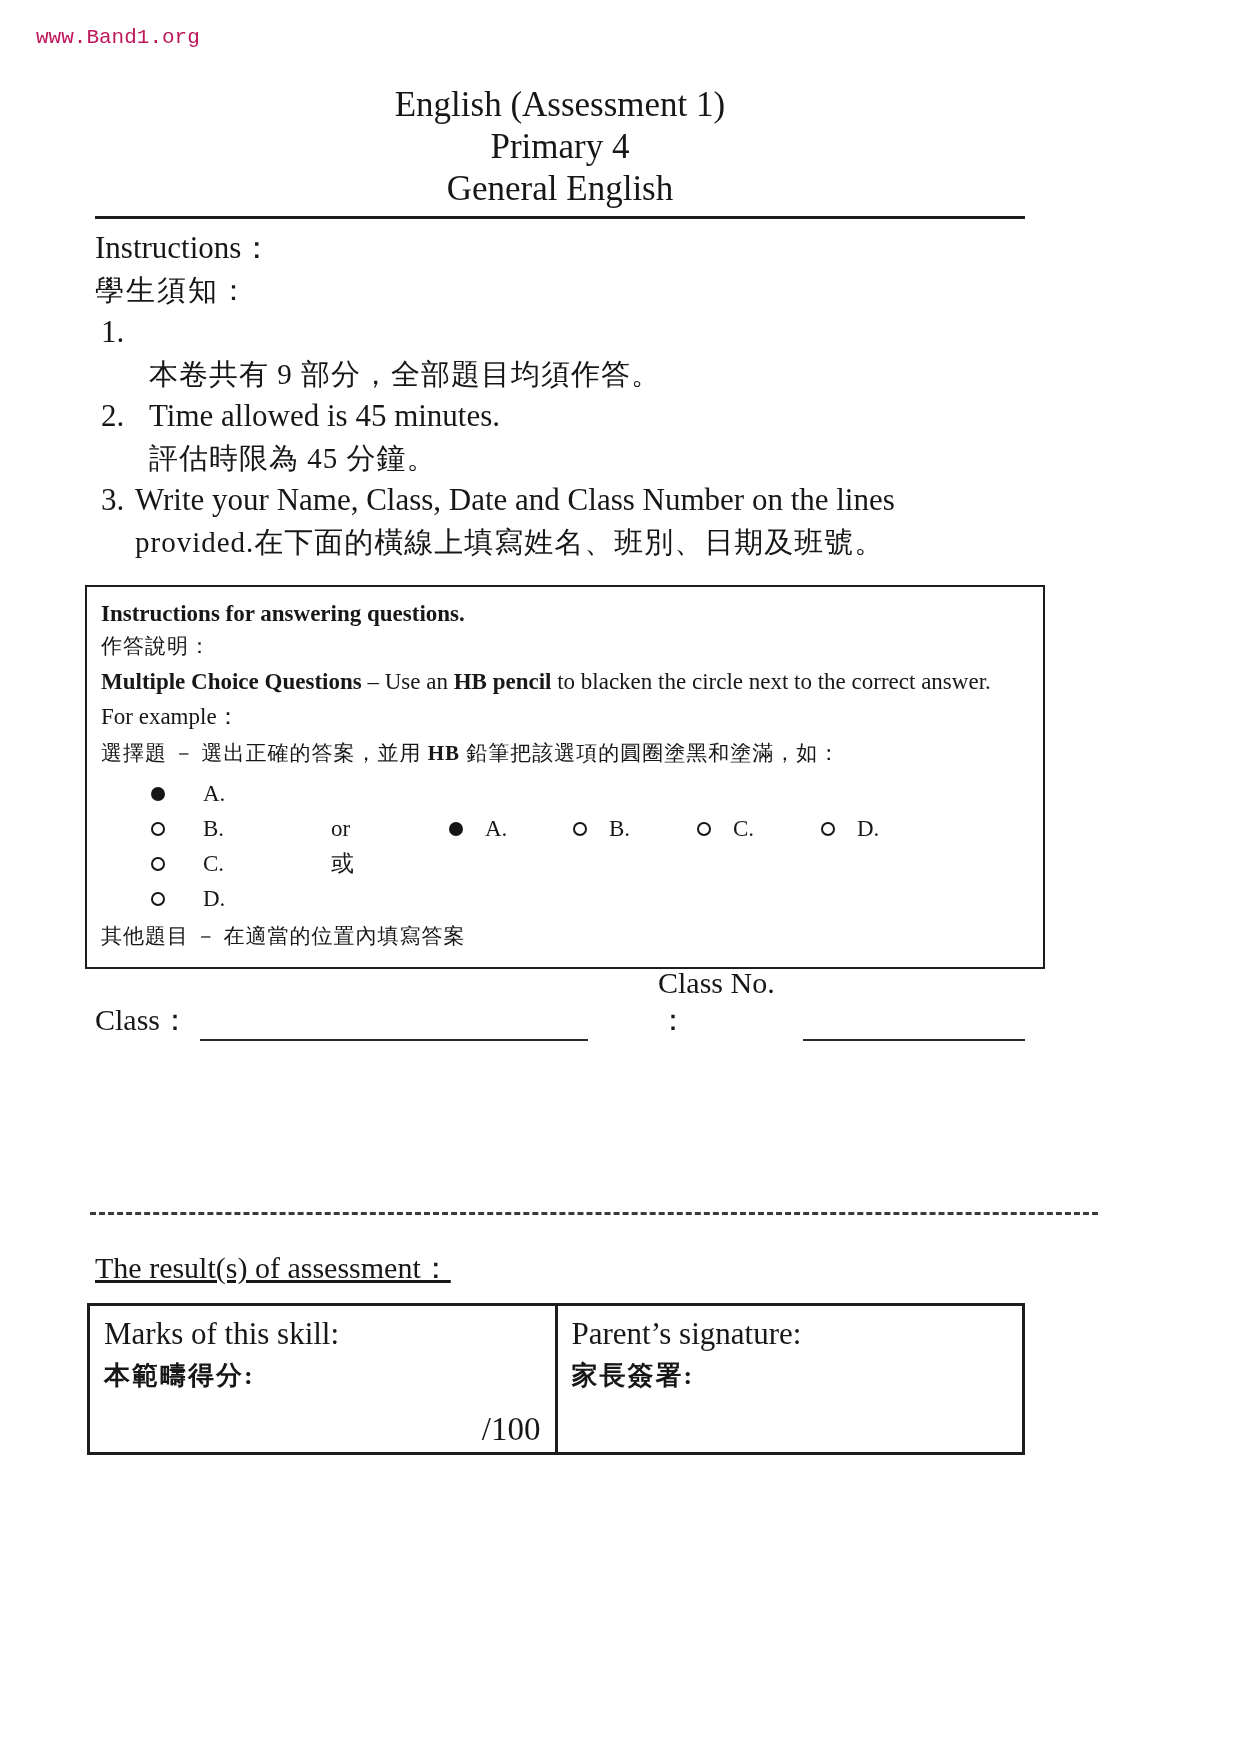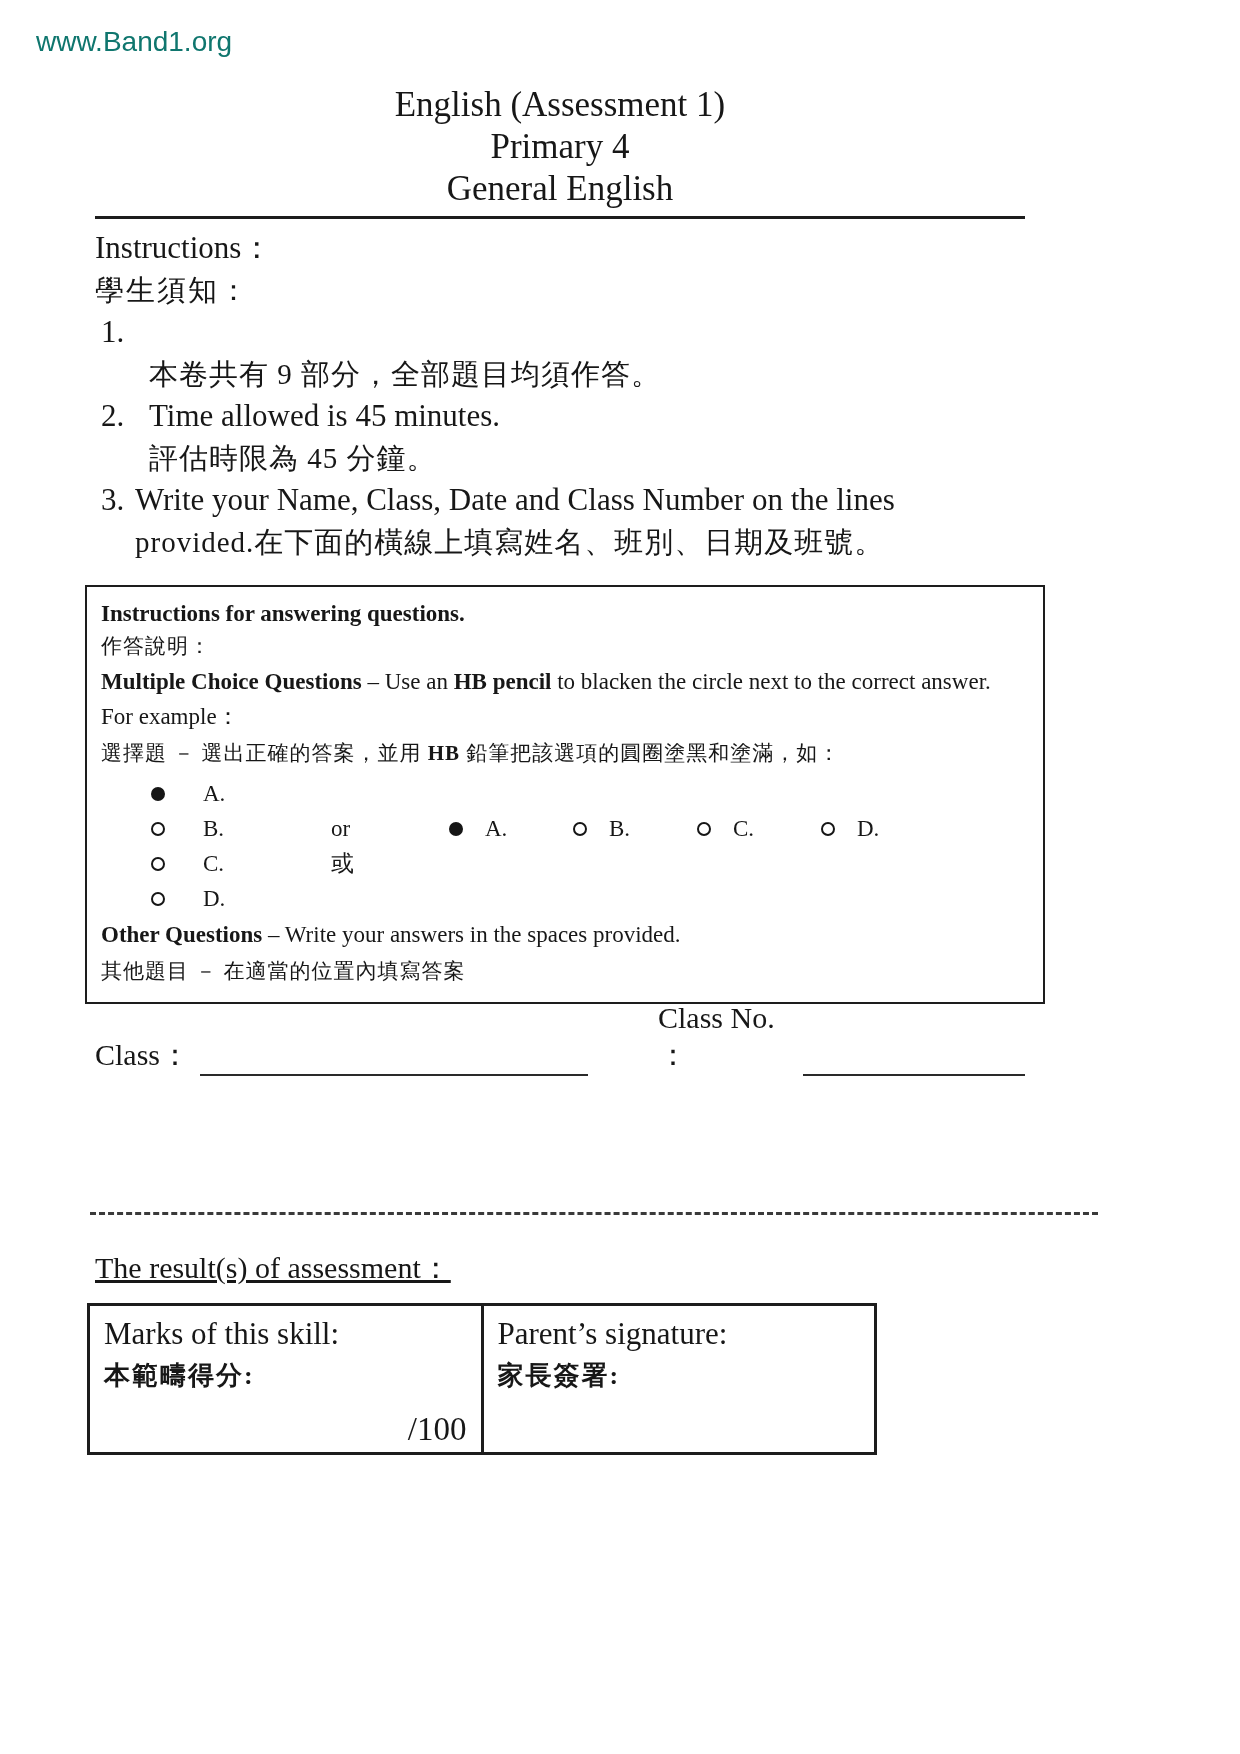--- a/index.html
+++ b/index.html
@@ -12,23 +12,23 @@
     height: 1754px;
     position: relative;
     font-family: "Liberation Serif", "DejaVu Serif", serif;
     color: #171717;
     overflow: hidden;
   }
   .watermark {
     position: absolute;
     top: 26px;
     left: 36px;
-    font-family: Liberation Sans, sans-serif;
-    font-size: 28px;
-    color: #0f766e;
+    font-family: Liberation Mono, monospace;
+    font-size: 21px;
+    color: #be185d;
   }
   .content {
     position: absolute;
     top: 0;
     left: 95px;
     width: 930px;
   }
   .title-block {
     padding-top: 84px;
     text-align: center;
@@ -134,21 +134,21 @@
     left: 95px;
     width: 935px;
   }
   .result-heading {
     font-size: 30px;
     text-decoration: underline;
   }
   .result-table {
     margin-top: 14px;
     margin-left: -8px;
-    width: 790px;
+    width: 938px;
     border-collapse: collapse;
     table-layout: fixed;
   }
   .result-table td {
     border: 3px solid #1d1d1d;
     vertical-align: top;
     padding: 8px 14px 6px 14px;
     height: 132px;
     position: relative;
   }
@@ -255,23 +255,20 @@
       <div class="ex-row">
         <div class="ex-col1">
           <span class="circle"></span>
           <span class="opt-label">D.</span>
         </div>
         <div class="ex-col2"></div>
         <div class="ex-col3"></div>
       </div>
     </div>
 
-    <div class="box-line">
-      <span class="b">Other Questions</span><span> – Write your answers in the spaces provided.</span>
-    </div>
     <div class="box-line zh">其他題目 － 在適當的位置內填寫答案</div>
   </div>
 
   <div class="fields">
     <div class="field-row">
       <span>Class：</span>
       <span class="blank-line class-line"></span>
       <span class="lbl-classno">Class No. ：</span>
       <span class="blank-line classno-line"></span>
     </div>

